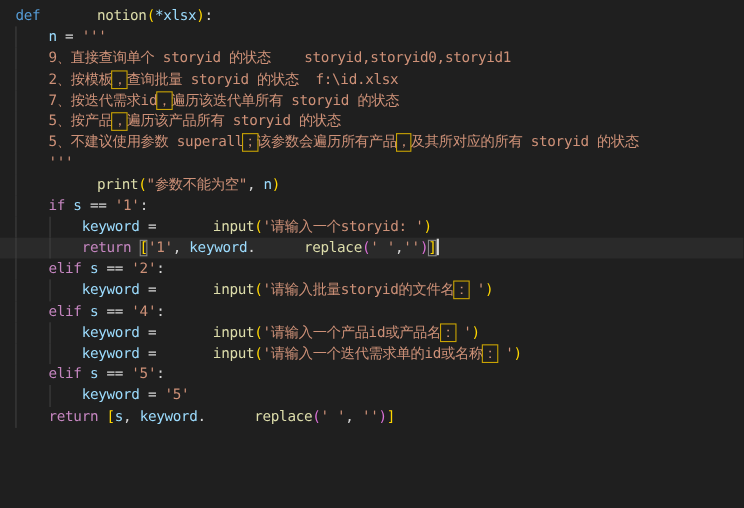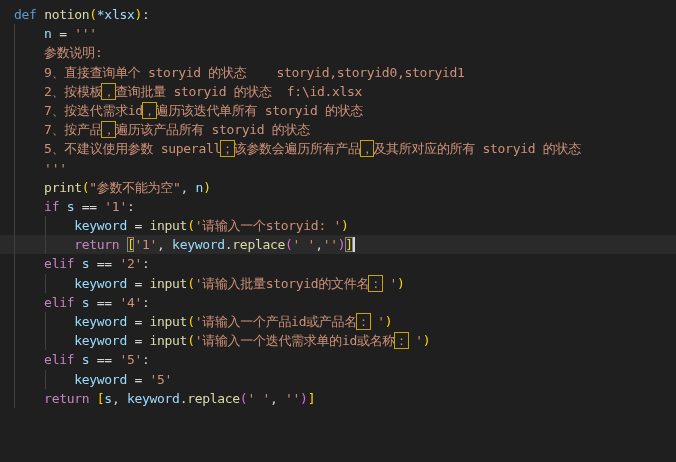--- a/index.html
+++ b/index.html
@@ -37,21 +37,21 @@
     position: absolute;
     top: 0;
     bottom: 0;
     width: 1px;
     background: var(--indent-guide, #404040);
   }
   .t-plain  { color: var(--punctuation, #d4d4d4); }
   .t-punct  { color: var(--punctuation, #d4d4d4); }
   .t-kw     { color: var(--keyword, #569cd6); }
   .t-ctrl   { color: var(--control, #c586c0); text-align: center; }
-  .t-fn     { color: var(--function, #dcdcaa); }
+  .t-fn     { color: var(--function, #dcdcaa); margin-left: 44px; }
   .t-var    { color: var(--variable, #9cdcfe); }
   .t-str    { color: var(--string, #ce9178); }
   .t-b1     { color: var(--bracket-level1, #ffd700); }
   .t-b2     { color: var(--bracket-level2, #da70d6); }
   .ubox {
     outline: 1px solid var(--unicode-highlight-border, #c9a303);
     outline-offset: 0px;
   }
   .bmatch {
     outline: 1px solid var(--bracket-match-border, #888888);
@@ -64,25 +64,24 @@
     background: var(--cursor, #d7d7d7);
     vertical-align: -3px;
   }
 </style>
 </head>
 <body>
 
 <div class="editor">
     <div class="line"><span class="t-kw">def</span><span class="t-plain"> </span><span class="t-fn">notion</span><span class="t-b1">(</span><span class="t-var">*xlsx</span><span class="t-b1">)</span><span class="t-punct">:</span></div>
     <div class="line"><span class="guide" style="left: calc(0ch + 14px);"></span><span class="t-plain">    </span><span class="t-var">n</span><span class="t-punct"> = </span><span class="t-str">'''</span></div>
-    <div class="line"><span class="guide" style="left: calc(0ch + 14px);"></span><span class="t-plain">    </span><span class="t-str">参数说明:</span></div>
     <div class="line"><span class="guide" style="left: calc(0ch + 14px);"></span><span class="t-plain">    </span><span class="t-str">9、直接查询单个 storyid 的状态    storyid,storyid0,storyid1</span></div>
     <div class="line"><span class="guide" style="left: calc(0ch + 14px);"></span><span class="t-plain">    </span><span class="t-str">2、按模板</span><span class="t-str ubox">，</span><span class="t-str">查询批量 storyid 的状态  f:\id.xlsx</span></div>
     <div class="line"><span class="guide" style="left: calc(0ch + 14px);"></span><span class="t-plain">    </span><span class="t-str">7、按迭代需求id</span><span class="t-str ubox">，</span><span class="t-str">遍历该迭代单所有 storyid 的状态</span></div>
-    <div class="line"><span class="guide" style="left: calc(0ch + 14px);"></span><span class="t-plain">    </span><span class="t-str">7、按产品</span><span class="t-str ubox">，</span><span class="t-str">遍历该产品所有 storyid 的状态</span></div>
+    <div class="line"><span class="guide" style="left: calc(0ch + 14px);"></span><span class="t-plain">    </span><span class="t-str">5、按产品</span><span class="t-str ubox">，</span><span class="t-str">遍历该产品所有 storyid 的状态</span></div>
     <div class="line"><span class="guide" style="left: calc(0ch + 14px);"></span><span class="t-plain">    </span><span class="t-str">5、不建议使用参数 superall</span><span class="t-str ubox">；</span><span class="t-str">该参数会遍历所有产品</span><span class="t-str ubox">，</span><span class="t-str">及其所对应的所有 storyid 的状态</span></div>
     <div class="line"><span class="guide" style="left: calc(0ch + 14px);"></span><span class="t-plain">    </span><span class="t-str">'''</span></div>
     <div class="line"><span class="guide" style="left: calc(0ch + 14px);"></span><span class="t-plain">    </span><span class="t-fn">print</span><span class="t-b1">(</span><span class="t-str">"参数不能为空"</span><span class="t-punct">, </span><span class="t-var">n</span><span class="t-b1">)</span></div>
     <div class="line"><span class="guide" style="left: calc(0ch + 14px);"></span><span class="t-plain">    </span><span class="t-ctrl">if</span><span class="t-plain"> </span><span class="t-var">s</span><span class="t-punct"> == </span><span class="t-str">'1'</span><span class="t-punct">:</span></div>
     <div class="line"><span class="guide" style="left: calc(0ch + 14px);"></span><span class="guide" style="left: calc(4ch + 14px);"></span><span class="t-plain">        </span><span class="t-var">keyword</span><span class="t-punct"> = </span><span class="t-fn">input</span><span class="t-b1">(</span><span class="t-str">'请输入一个storyid: '</span><span class="t-b1">)</span></div>
     <div class="line current"><span class="guide" style="left: calc(0ch + 14px);"></span><span class="guide" style="left: calc(4ch + 14px);"></span><span class="t-plain">        </span><span class="t-ctrl">return</span><span class="t-plain"> </span><span class="t-b1 bmatch">[</span><span class="t-str">'1'</span><span class="t-punct">, </span><span class="t-var">keyword</span><span class="t-punct">.</span><span class="t-fn">replace</span><span class="t-b2">(</span><span class="t-str">' '</span><span class="t-punct">,</span><span class="t-str">''</span><span class="t-b2">)</span><span class="t-b1 bmatch">]</span><span class="cursor"></span></div>
     <div class="line"><span class="guide" style="left: calc(0ch + 14px);"></span><span class="t-plain">    </span><span class="t-ctrl">elif</span><span class="t-plain"> </span><span class="t-var">s</span><span class="t-punct"> == </span><span class="t-str">'2'</span><span class="t-punct">:</span></div>
     <div class="line"><span class="guide" style="left: calc(0ch + 14px);"></span><span class="guide" style="left: calc(4ch + 14px);"></span><span class="t-plain">        </span><span class="t-var">keyword</span><span class="t-punct"> = </span><span class="t-fn">input</span><span class="t-b1">(</span><span class="t-str">'请输入批量storyid的文件名</span><span class="t-str ubox">：</span><span class="t-str"> '</span><span class="t-b1">)</span></div>
     <div class="line"><span class="guide" style="left: calc(0ch + 14px);"></span><span class="t-plain">    </span><span class="t-ctrl">elif</span><span class="t-plain"> </span><span class="t-var">s</span><span class="t-punct"> == </span><span class="t-str">'4'</span><span class="t-punct">:</span></div>
     <div class="line"><span class="guide" style="left: calc(0ch + 14px);"></span><span class="guide" style="left: calc(4ch + 14px);"></span><span class="t-plain">        </span><span class="t-var">keyword</span><span class="t-punct"> = </span><span class="t-fn">input</span><span class="t-b1">(</span><span class="t-str">'请输入一个产品id或产品名</span><span class="t-str ubox">：</span><span class="t-str"> '</span><span class="t-b1">)</span></div>

